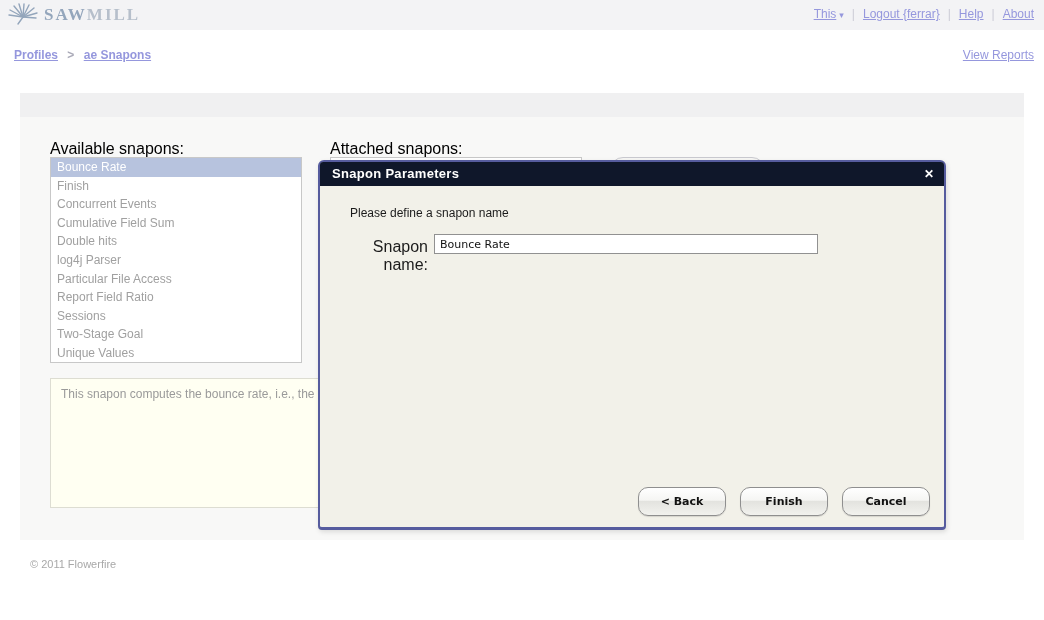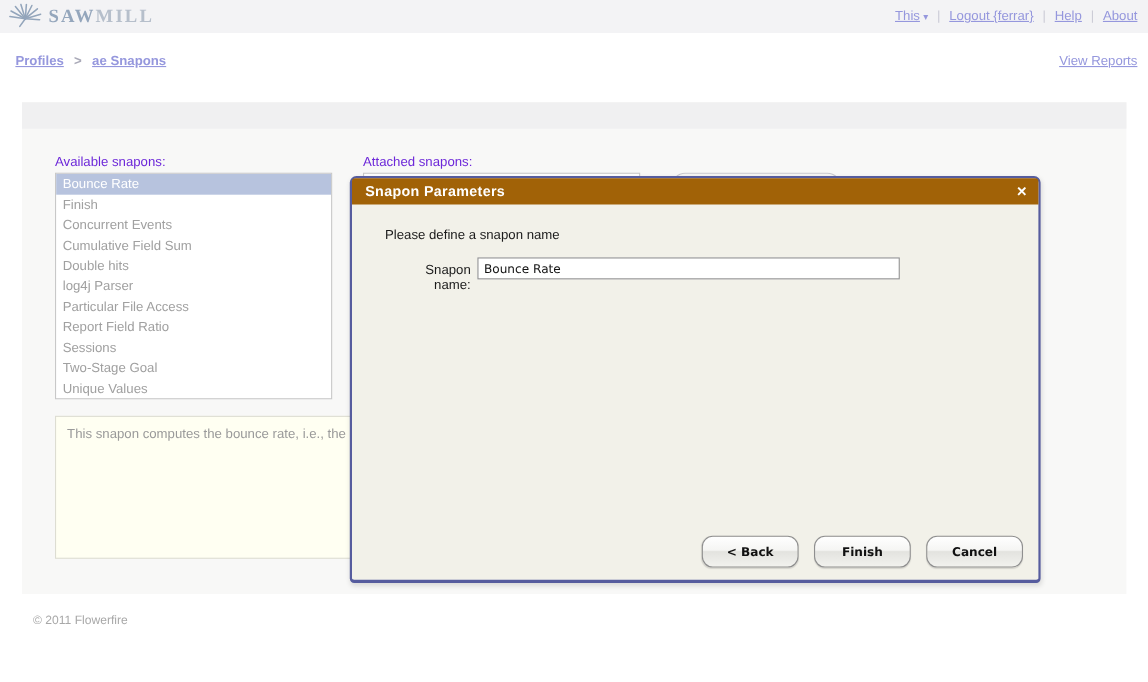--- a/index.html
+++ b/index.html
@@ -24,44 +24,44 @@
   .crumbs { position:absolute; left:14px; top:2px; }
   .crumbs a { color:#9597dd; font-weight:bold; text-decoration:underline; cursor:pointer; }
   .crumb-sep { color:#aaaab8; font-weight:bold; margin:0 6px; }
   .viewreports { position:absolute; right:10px; top:2px; }
   .viewreports a { color:#9597dd; text-decoration:underline; cursor:pointer; }
 
   
   .panel { position:absolute; left:20px; top:93px; width:1004px; height:447px; background:#f8f8f7; }
   .panel-strip { position:absolute; left:0; top:0; width:100%; height:24px; background:#f0f0f1; }
 
-  .col-label { position:absolute; font-size:12px; color:#6d28d9; }
+  .col-label { position:absolute; font-size:16px; color:#000000; }
   .available-label { left:30px; top:47px; }
   .attached-label { left:310px; top:47px; }
 
   .listbox { position:absolute; background:#ffffff; border:1px solid #c8c8c8; overflow:hidden; }
   .available-list { left:30px; top:64px; width:252px; height:206px; }
   .attached-list { left:310px; top:64px; width:252px; height:200px; }
   .list-item { height:18.6px; line-height:18.6px; padding-left:6px; font-size:12px; color:#a0a0a0; white-space:nowrap; cursor:default; }
   .list-item.selected { background:#b7c3de; color:#ffffff; }
 
   .attached-action { position:absolute; left:590px; top:64px; width:155px; height:28px; border:1px solid #c9c9cf; border-radius:13px; background:#f6f6f4; cursor:pointer; }
 
   .descbox { position:absolute; left:30px; top:285px; width:530px; height:130px; background:#fffff2; border:1px solid #ddddd2; padding:8px 10px; font-size:12px; color:#9a9a9a; white-space:nowrap; overflow:hidden; }
 
   
   .dialog { position:absolute; left:318px; top:160px; width:628px; height:370px;
             border:2px solid #565c9e; border-bottom-width:3px; border-radius:6px 6px 4px 4px;
             background:#f2f1e9; box-shadow:1px 2px 5px rgba(0,0,0,0.12); z-index:10; }
-  .dialog-header { position:absolute; left:0; top:0; width:100%; height:24px; background:#a16207;
+  .dialog-header { position:absolute; left:0; top:0; width:100%; height:24px; background:#0f172a;
                    border-radius:3px 3px 0 0; }
   .dialog-title { position:absolute; left:12px; top:4px; color:#ffffff; font-size:13px; font-weight:bold; letter-spacing:0.3px; }
   .dialog-close { position:absolute; right:10px; top:4px; color:#ffffff; font-size:12px; font-weight:bold; cursor:pointer; line-height:16px; }
   .dialog-prompt { position:absolute; left:30px; top:44px; font-size:12px; color:#1b1b1b; }
-  .field-label { position:absolute; left:30px; top:76px; width:78px; text-align:right; font-size:12px; color:#1b1b1b; }
+  .field-label { position:absolute; left:30px; top:76px; width:78px; text-align:right; font-size:16px; color:#1b1b1b; }
   .field-input { position:absolute; left:114px; top:72px; width:384px; height:20px; border:1px solid #919191;
                  background:#ffffff; font-family:"DejaVu Sans", sans-serif; font-size:11px; color:#111; padding:0 5px; }
   .btn-row { position:absolute; right:14px; bottom:11px; display:flex; gap:14px; }
   .aqua-btn { width:88px; height:29px; border:1px solid #8f8f8f; border-radius:10px;
               background:linear-gradient(to bottom, #ffffff 0%, #f5f5f3 45%, #e3e3df 50%, #f2f2ee 100%);
               font-family:"DejaVu Sans", sans-serif; font-size:11px; font-weight:bold; color:#111;
               cursor:pointer; box-shadow:0 1px 1px rgba(0,0,0,0.12); }
 
   
   .footer { position:absolute; left:30px; top:558px; font-size:11px; color:#a8a8a8; }

